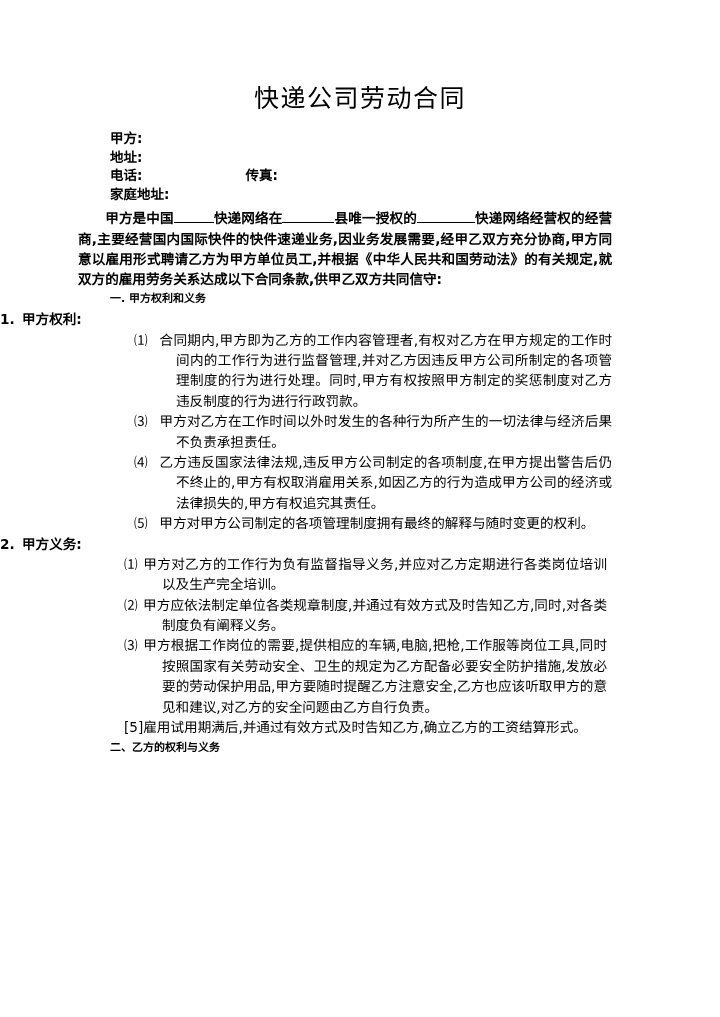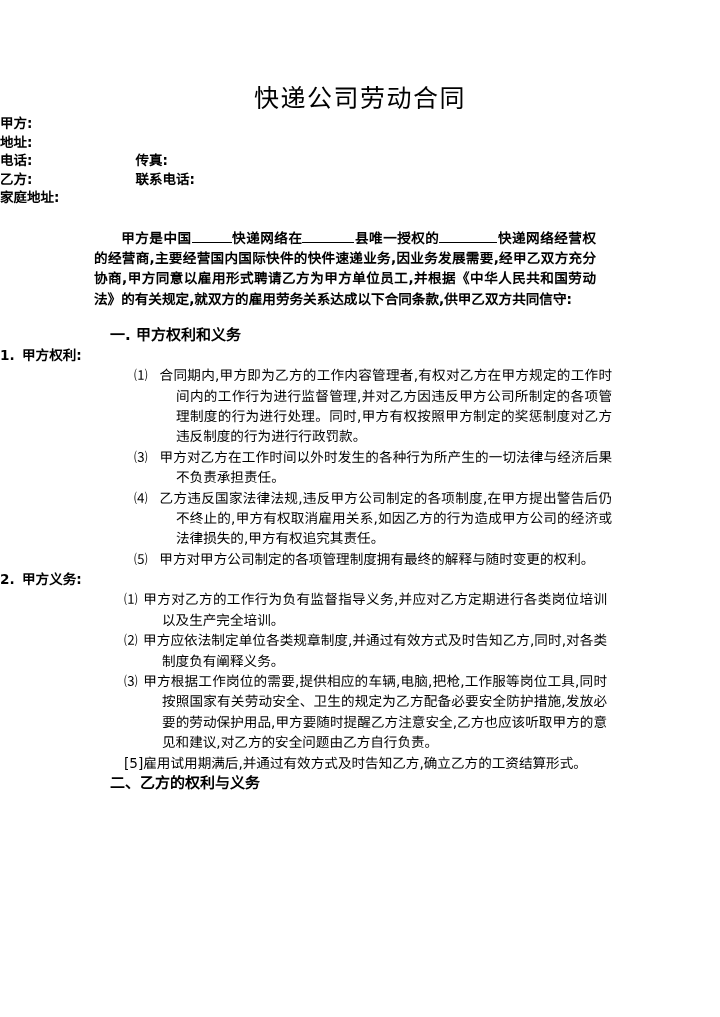--- a/index.html
+++ b/index.html
@@ -32,39 +32,40 @@
     font-size: 25px;
     font-weight: 400;
     letter-spacing: 1.5px;
     margin: 0;
     padding-top: 84px;
     line-height: 1.2;
   }
 
   
   .party-block {
-    margin-top: 0;
+    margin-top: 15px;
+    padding-left: 110px;
     font-size: 13.5px;
     font-weight: 700;
     line-height: 18.6px;
   }
   .party-row {
     display: block;
     white-space: nowrap;
   }
   .party-label {
     display: inline-block;
   }
   .party-label.col2 {
     padding-left: 103px;
   }
 
   
   .preamble {
-    margin: 16px;
+    margin: 0;
     padding-left: 78px;
     padding-right: 108px;
     padding-top: 5px;
     font-size: 13.6px;
     font-weight: 700;
     line-height: 20.2px;
     text-align: justify;
     text-justify: inter-ideograph;
     text-indent: 2em;
   }
@@ -73,21 +74,21 @@
     border-bottom: 1px solid #000;
     vertical-align: baseline;
   }
   .blank-a { width: 40px; }
   .blank-b { width: 52px; }
   .blank-c { width: 58px; }
 
   
   .sec-h1 {
     padding-left: 110px;
-    font-size: 15px;
+    font-size: 11px;
     font-weight: 700;
     line-height: 20.2px;
     margin: 0;
   }
   
   .sec-h2 {
     font-size: 13.6px;
     font-weight: 700;
     line-height: 20.2px;
     margin: 0;
@@ -139,23 +140,20 @@
     <div class="party-row">
       <span class="party-label">甲方:</span>
     </div>
     <div class="party-row">
       <span class="party-label">地址:</span>
     </div>
     <div class="party-row">
       <span class="party-label">电话:</span><span class="party-label col2">传真:</span>
     </div>
     <div class="party-row">
-      <span class="party-label">乙方:</span><span class="party-label col2">联系电话:</span>
-    </div>
-    <div class="party-row">
       <span class="party-label">家庭地址:</span>
     </div>
   </div>
 
   <p class="preamble"><span>甲方是中国</span><span class="blank-line blank-a"></span><span>快递网络在</span><span class="blank-line blank-b"></span><span>县唯一授权的</span><span class="blank-line blank-c"></span><span>快递网络经营权的经营商,主要经营国内国际快件的快件速递业务,因业务发展需要,经甲乙双方充分协商,甲方同意以雇用形式聘请乙方为甲方单位员工,并根据《中华人民共和国劳动法》的有关规定,就双方的雇用劳务关系达成以下合同条款,供甲乙双方共同信守:</span></p>
 
   <div class="sec-h1">一. 甲方权利和义务</div>
 
   <div class="sec-h2"><span class="h2-num">1.</span><span>甲方权利:</span></div>
 

